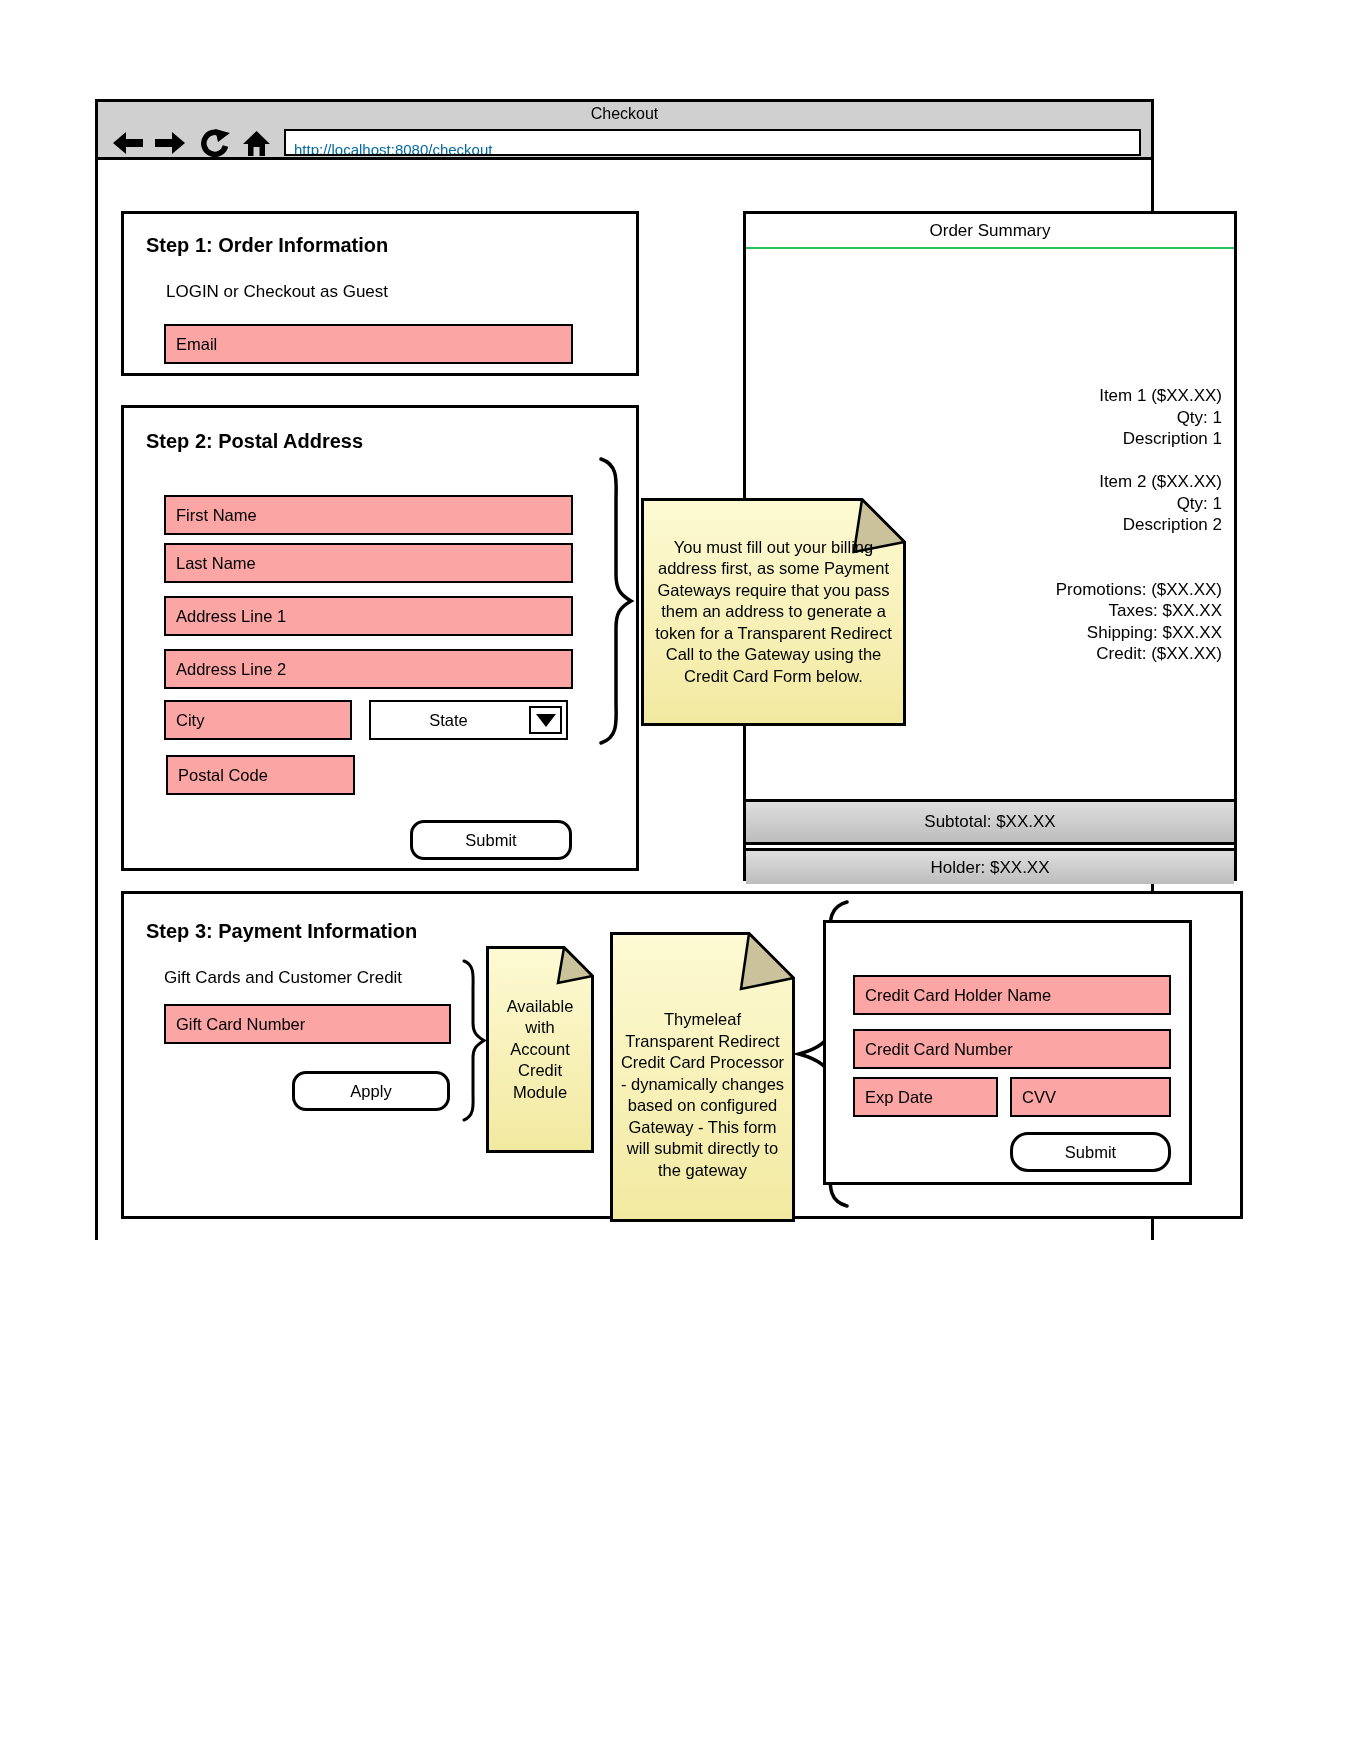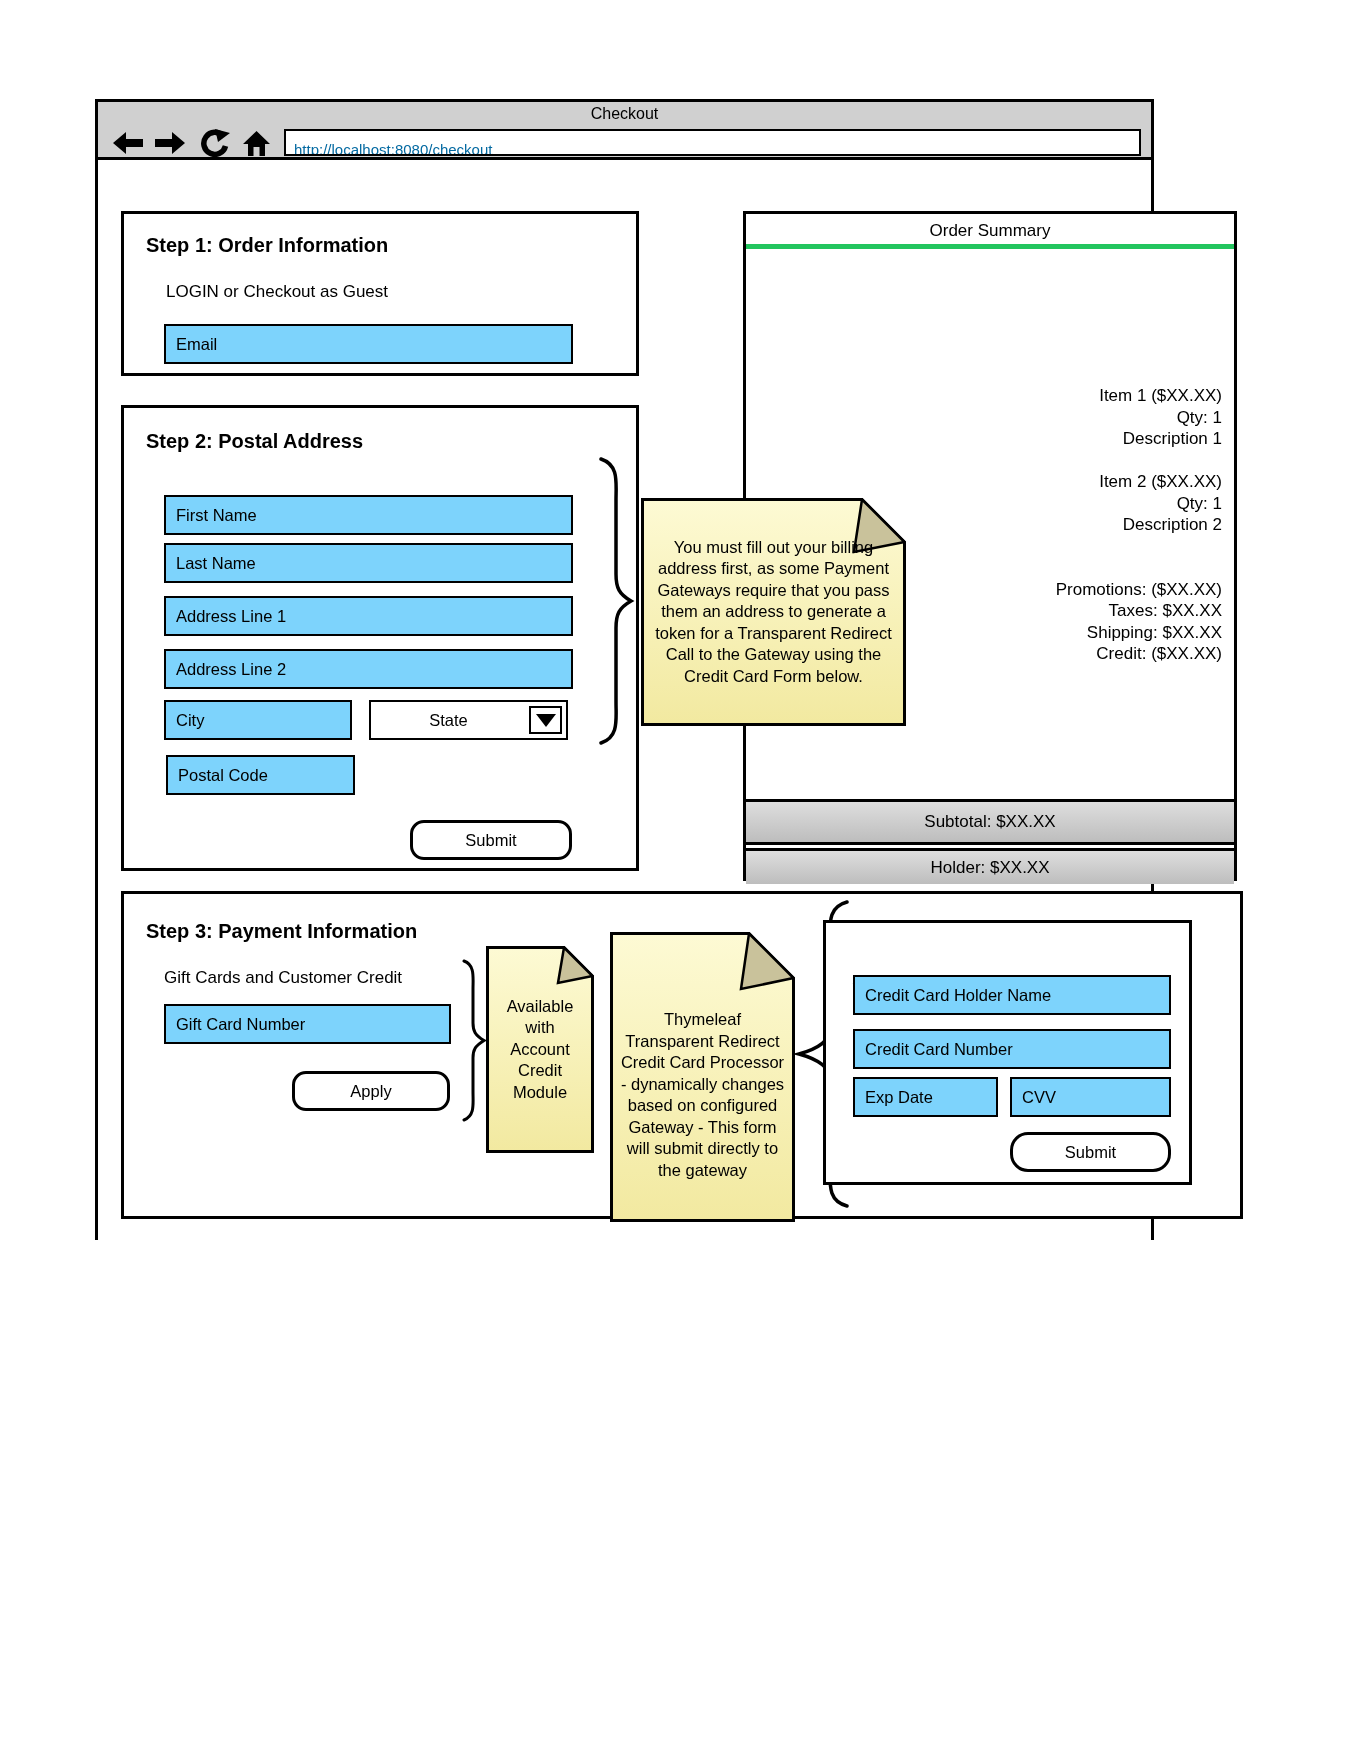--- a/index.html
+++ b/index.html
@@ -13,36 +13,36 @@
   .nav-row{position:absolute;top:26px;left:0;right:0;height:30px;}
   .nav-icon{position:absolute;top:1px;width:36px;height:28px;display:flex;align-items:center;justify-content:center;cursor:pointer;}
   .url-box{position:absolute;left:186px;right:10px;top:1px;height:27px;background:#fff;border:2px solid #000;font-size:15px;padding:13px 0 0 8px;font-family:"Liberation Sans",sans-serif;color:#0369a1;}
 
   #content{position:relative;width:100%;height:1080px;background:#fff;}
 
   
   .box{position:absolute;border:3px solid #000;background:#fff;}
   .box-title{position:absolute;font-size:20px;font-weight:bold;white-space:nowrap;}
   .plain-label{position:absolute;font-size:17px;white-space:nowrap;}
-  .wf-input{position:absolute;border:2.5px solid #000;background:#7dd3fc;font-size:16.5px;padding:0 0 0 10px;font-family:"Liberation Sans",sans-serif;color:#000;}
+  .wf-input{position:absolute;border:2.5px solid #000;background:#fca5a5;font-size:16.5px;padding:0 0 0 10px;font-family:"Liberation Sans",sans-serif;color:#000;}
   .wf-input::placeholder{color:#000;opacity:1;}
   .wf-btn{position:absolute;border:3px solid #000;border-radius:14px;background:#fff;display:flex;align-items:center;justify-content:center;font-size:16.5px;font-family:"Liberation Sans",sans-serif;cursor:pointer;}
   .note{position:absolute;}
   .note-text{position:absolute;left:0;top:0;width:100%;height:100%;display:flex;align-items:center;justify-content:center;text-align:center;font-size:16.5px;line-height:21.5px;padding:10px 8px;}
   .brace{position:absolute;}
 
   
   .state-select{position:absolute;border:2.5px solid #000;background:#fff;cursor:pointer;}
   .state-select .state-text{position:absolute;left:0;right:40px;top:0;bottom:0;display:flex;align-items:center;justify-content:center;font-size:16.5px;}
   .dd-box{position:absolute;right:4px;top:4px;bottom:4px;width:33px;border:2.5px solid #000;display:flex;align-items:center;justify-content:center;}
   .dd-tri{width:0;height:0;border-left:10px solid transparent;border-right:10px solid transparent;border-top:13px solid #000;}
 
   
   #order-summary{position:absolute;left:645px;top:51px;width:494px;height:670px;border:3px solid #000;background:#fff;}
-  .os-header{position:absolute;top:0;left:0;right:0;height:35px;border-bottom:5px solid #22c55e;text-align:center;font-size:17px;line-height:33px;}
+  .os-header{position:absolute;top:0;left:0;right:0;height:35px;border-bottom:2px solid #22c55e;text-align:center;font-size:17px;line-height:33px;}
   .os-lines{position:absolute;top:171px;right:12px;text-align:right;font-size:17px;line-height:21.5px;white-space:pre-line;}
   .os-row{position:absolute;left:0;right:0;text-align:center;font-size:17px;background:linear-gradient(180deg,#dedede 0%,#bdbdbd 100%);}
   .os-subtotal{top:585px;height:46px;border-top:3px solid #000;border-bottom:3px solid #000;line-height:40px;}
   .os-total{top:634px;height:36px;border-top:3px solid #000;line-height:33px;}
 
   
   #cc-panel{position:absolute;left:725px;top:760px;width:369px;height:265px;border:3px solid #000;background:#fff;}
 </style>
 </head>
 <body>

